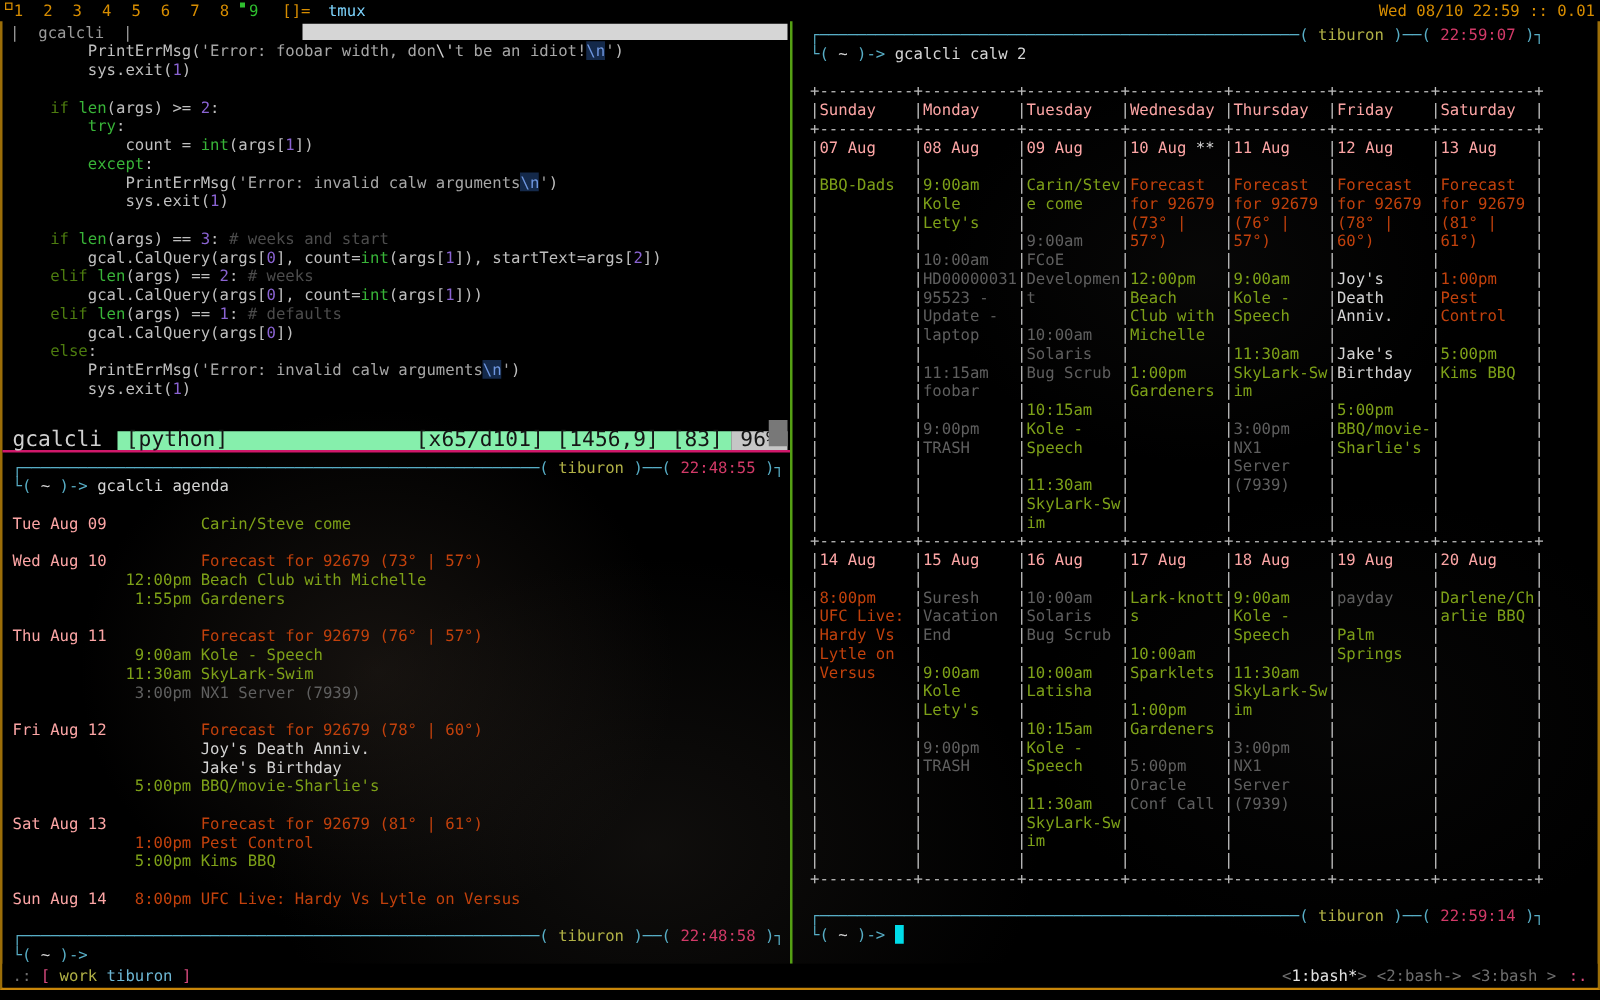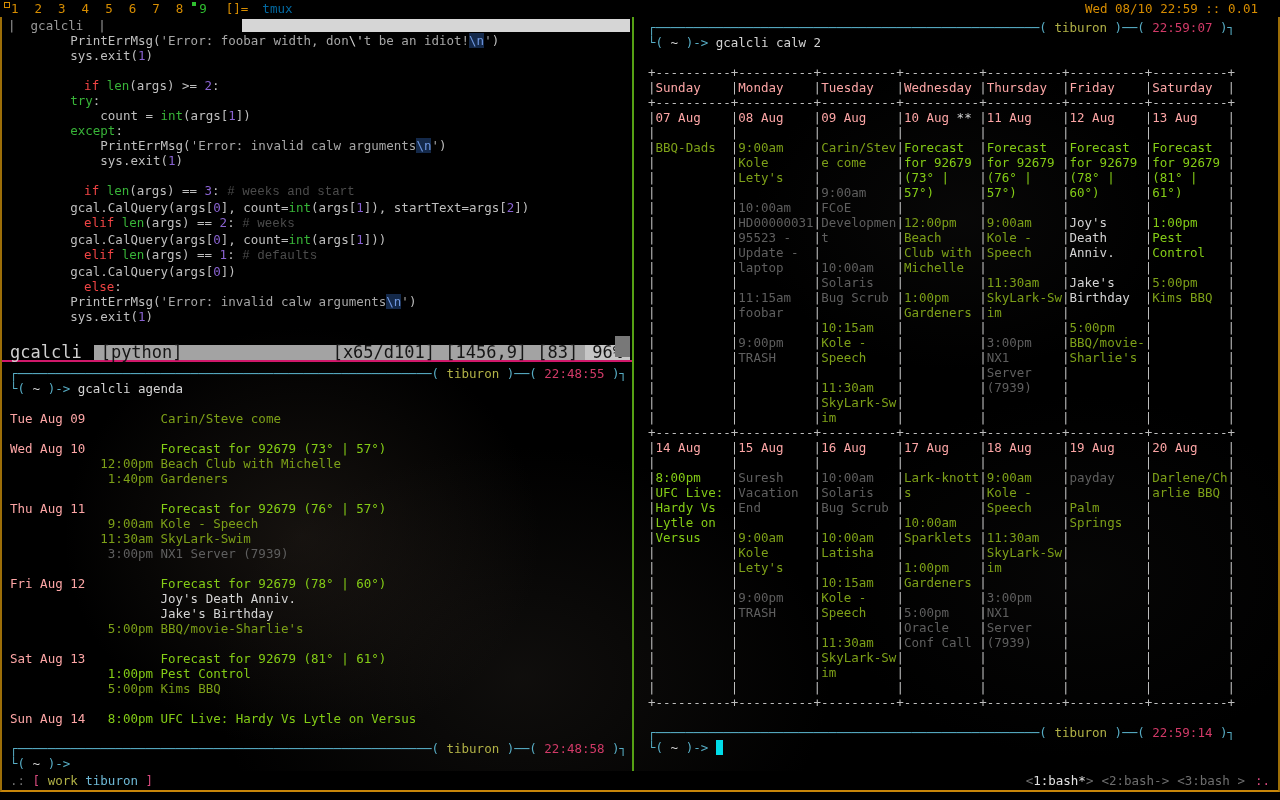--- a/index.html
+++ b/index.html
@@ -7,22 +7,22 @@
   .screen{width:1280px;height:580px;display:flex;flex-direction:column;background:#000;}
 
   
   .topbar{height:17px;display:flex;align-items:center;font-size:12.5px;line-height:17px;background:#000;padding-left:2px;}
   .ws{position:relative;color:#d78d00;padding:0 7px 0 9px;cursor:default;}
   .ws .badge{position:absolute;left:2px;top:1px;width:4px;height:4px;}
   .badge.outline{border:1px solid #d78d00;}
   .badge.filled{background:#2fbf2f;}
   .ws.sel{color:#2fbf2f;}
   .layout{color:#d78d00;margin-left:12px;}
-  .wmtitle{color:#0369a1;margin-left:14px;}
-  .clock{color:#d78d00;margin-left:auto;padding-right:22px;}
+  .wmtitle{color:#7dd3fc;margin-left:14px;}
+  .clock{color:#d78d00;margin-left:auto;padding-right:4px;}
 
   .toprule{height:2px;background:#9c6e08;}
 
   
   .frame{position:relative;flex:1;border-left:2px solid #9c6e08;border-right:2px solid #9c6e08;border-bottom:2px solid #c8860a;box-sizing:border-box;display:flex;flex-direction:column;}
   .frame::before{content:"";position:absolute;inset:0;pointer-events:none;z-index:0;
     background:
       radial-gradient(340px 300px at 300px 520px, rgba(72,60,50,.30), transparent 70%),
       radial-gradient(430px 320px at 520px 660px, rgba(60,54,48,.26), transparent 72%),
       radial-gradient(300px 220px at 960px 200px, rgba(48,46,44,.16), transparent 70%),
@@ -36,32 +36,32 @@
 
   
   .vim{height:343px;position:relative;display:flex;flex-direction:column;}
   .tabline{height:16px;display:flex;align-items:center;}
   .tablabel{width:234px;color:#9a9a9a;font-size:12.5px;padding-left:6px;white-space:pre;}
   .tabfill{flex:1;height:13px;background:#d6d6d6;margin-right:2px;}
   pre{margin:0;font-size:12.5px;line-height:15px;white-space:pre;}
   #code{padding-left:8px;flex:1;}
   .statusline{height:16px;display:flex;align-items:center;font-size:17px;}
   .st-name{color:#d0d0d0;padding:0 12px 0 8px;}
-  .st-mid{flex:1;align-self:center;height:15px;background:#a3a3a3;color:#151515;display:flex;align-items:center;padding:0 7px;gap:44px;}
+  .st-mid{flex:1;align-self:center;height:15px;background:#86efac;color:#151515;display:flex;align-items:center;padding:0 7px;gap:44px;}
   .st-right{margin-left:auto;}
   .st-pct{height:15px;background:#c6c6c6;color:#151515;display:flex;align-items:center;padding:0 7px;margin-right:2px;}
   .scrollthumb{position:absolute;right:2px;bottom:3px;width:15px;height:21px;background:#787878;}
   .hdiv{height:2px;background:#d0186a;}
   .lshell{flex:1;padding:4px 0 0 8px;}
 
   
-  .or{color:#fca5a5;} .gr{color:#7da018;} .dg{color:#5f5f5f;} .pu{color:#84cc16;}
+  .or{color:#fca5a5;} .gr{color:#7da018;} .dg{color:#5f5f5f;} .pu{color:#c2410c;}
   .wh{color:#d4d4d4;} .tx{color:#bfbfbf;} .bd{color:#bdbdbd;} .st{color:#a6a6a6;}
-  .e2{color:#d4d4d4;} .esc{color:#6f97e0;background:#14294a;} .co{color:#4c4c4c;font-family:Liberation Mono, monospace;}
-  .kw{color:#ef4444;margin-left:44px;} .fn{color:#38b438;} .nu{color:#8a63d2;} .cy{color:#57adc5;}
+  .e2{color:#d4d4d4;} .esc{color:#6f97e0;background:#14294a;} .co{color:#4c4c4c;}
+  .kw{color:#4d7c0f;} .fn{color:#38b438;} .nu{color:#8a63d2;} .cy{color:#57adc5;}
   .ol{color:#b1b146;} .cr{color:#d23a68;}
   .cursor{background:#00dce8;color:#00dce8;}
 
   
   .botbar{height:19px;display:flex;align-items:center;font-size:12.5px;background:#000;padding:0 8px;position:relative;z-index:1;}
   .bb-dots{color:#6e6e6e;} .bb-br{color:#d84a7e;} .bb-work{color:#b1b146;} .bb-host{color:#6db7d4;}
   .bb-right{margin-left:auto;display:flex;align-items:center;text-align:right;}
   .win{white-space:pre;margin-left:8px;}
   .win .ang{color:#6e6e6e;} .win .lbl{color:#6e6e6e;} .win.active .lbl{color:#e2e2e2;}
   .bb-tail{color:#d84a7e;margin-left:10px;}
@@ -119,21 +119,21 @@
         </div>
         <div class="hdiv"></div>
         <div class="lshell">
           <pre id="lsh"><span class="cy">┌───────────────────────────────────────────────────────( </span><span class="ol">tiburon</span><span class="cy"> )──( </span><span class="cr">22:48:55</span><span class="cy"> )┐</span>
 <span class="cy">└( </span><span class="wh">~</span><span class="cy"> )-&gt; </span><span class="wh">gcalcli agenda</span>
 
 <span class="or">Tue Aug 09</span><span class="gr">          Carin/Steve come</span>
 
 <span class="or">Wed Aug 10</span><span class="pu">          Forecast for 92679 (73° | 57°)</span>
 <span class="or">          </span><span class="gr">  12:00pm Beach Club with Michelle</span>
-<span class="or">          </span><span class="gr">   1:40pm Gardeners</span>
+<span class="or">          </span><span class="gr">   1:55pm Gardeners</span>
 
 <span class="or">Thu Aug 11</span><span class="pu">          Forecast for 92679 (76° | 57°)</span>
 <span class="or">          </span><span class="gr">   9:00am Kole - Speech</span>
 <span class="or">          </span><span class="gr">  11:30am SkyLark-Swim</span>
 <span class="or">          </span><span class="dg">   3:00pm NX1 Server (7939)</span>
 
 <span class="or">Fri Aug 12</span><span class="pu">          Forecast for 92679 (78° | 60°)</span>
 <span class="or">          </span><span class="wh">          Joy's Death Anniv.</span>
 <span class="or">          </span><span class="wh">          Jake's Birthday</span>
 <span class="or">          </span><span class="gr">   5:00pm BBQ/movie-Sharlie's</span>

